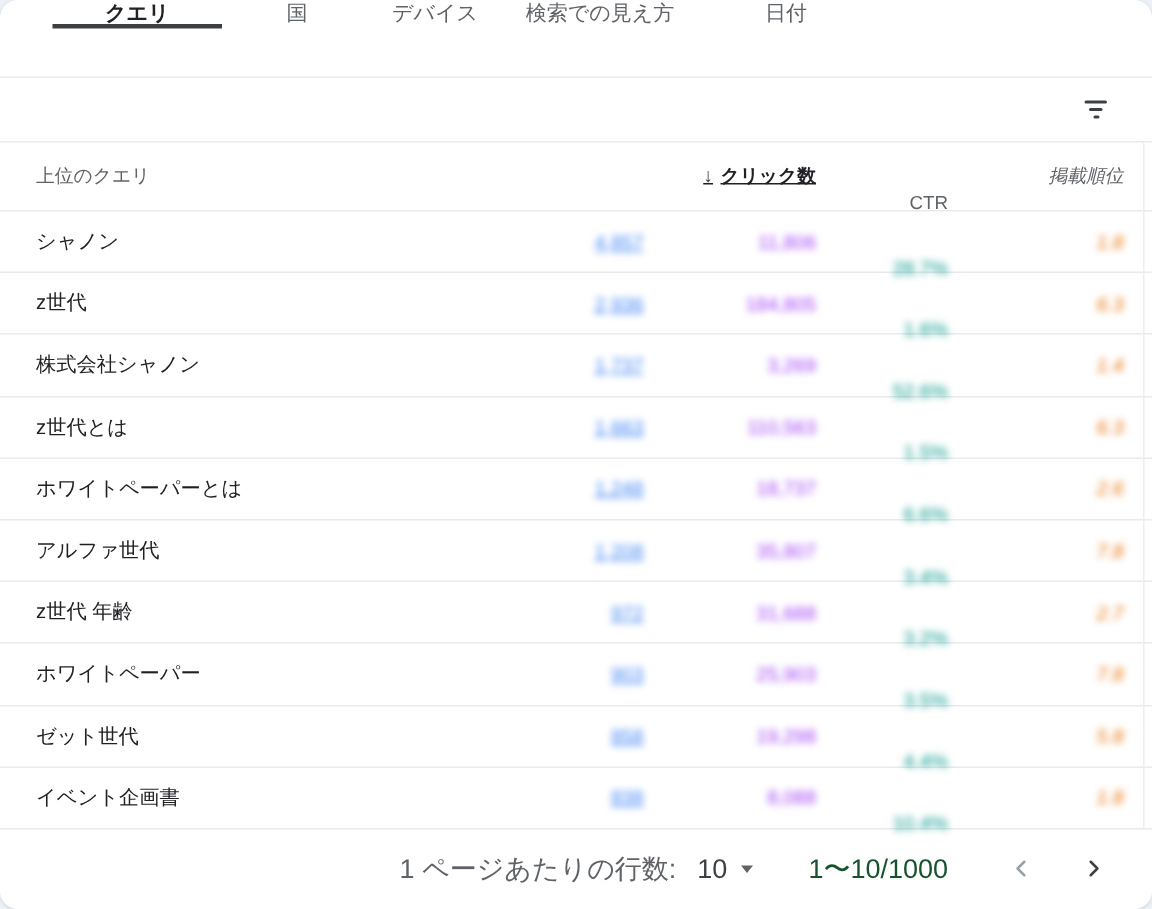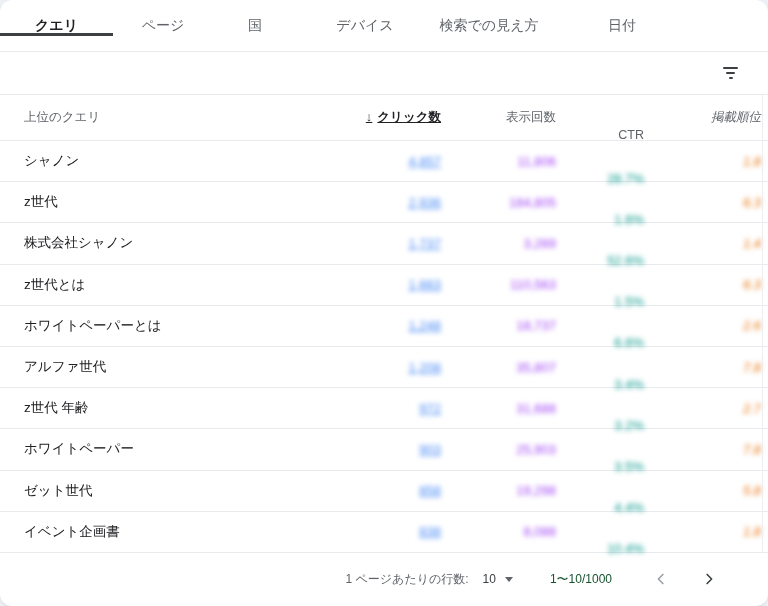--- a/index.html
+++ b/index.html
@@ -7,73 +7,70 @@
     --underline:#3c4043; --divider:#e8eaed; --txt:#202124; --muted:#5f6368;
   }
   *{box-sizing:border-box; margin:0; padding:0;}
   html,body{width:768px;height:606px;}
   body{background:#edf1f6; font-family:"Liberation Sans","DejaVu Sans",sans-serif;}
   .card{
     width:768px;height:606px;background:#fff;border-radius:12px;overflow:hidden;
     display:flex;flex-direction:column;box-shadow:0 1px 3px rgba(60,64,67,.12);
   }
   
-  .tabbar{height:52px;border-bottom:1px solid var(--divider);display:flex;align-items:center;}
+  .tabbar{height:52px;border-bottom:1px solid var(--divider);display:flex;align-items:flex-start;padding-left:35px;}
   .tab{display:flex;align-items:center;justify-content:center;font-size:14px;color:var(--muted);
     cursor:pointer;position:relative;white-space:nowrap;}
   .tab:nth-child(1){width:113px;} .tab:nth-child(2){width:100px;} .tab:nth-child(3){width:84px;}
   .tab:nth-child(4){width:136px;} .tab:nth-child(5){width:112px;} .tab:nth-child(6){width:154px;}
   .tab.active{color:var(--txt);font-weight:700;}
   .tab.active::after{content:"";position:absolute;left:0;right:0;bottom:-1px;height:3px;background:var(--underline);}
   
   .filterbar{height:43px;border-bottom:1px solid var(--divider);display:flex;align-items:center;justify-content:flex-end;padding-right:24px;}
   .filter-btn{background:none;border:none;cursor:pointer;padding:6px;display:flex;}
   .filter-icon{display:flex;flex-direction:column;align-items:center;gap:3px;}
   .filter-icon i{display:block;height:2px;background:#3c4043;border-radius:1px;}
   .filter-icon .b1{width:15px;} .filter-icon .b2{width:9px;} .filter-icon .b3{width:4px;}
   
   .table-area{position:relative;}
   .table-area::after{content:"";position:absolute;top:0;bottom:0;right:5px;width:1px;background:#eceef1;}
-  .cols{display:flex;align-items:center;padding-right:7px;}
+  .cols{display:flex;align-items:center;padding-right:19px;}
   .c-query{flex:1;padding-left:24px;min-width:0;}
   .c-clicks{width:115px;text-align:right;text-decoration:underline;}
   .c-impr{width:115px;text-align:right;}
   .c-ctr{width:88px;text-align:right;margin-top:34px;}
   .c-pos{width:117px;text-align:right;font-style:italic;}
   .thead{height:46px;border-bottom:1px solid var(--divider);font-size:12.5px;color:var(--muted);}
   .thead .c-clicks{color:var(--txt);font-weight:700;}
   .sort-arrow{font-weight:400;color:#3c4043;margin-right:5px;font-size:13px;}
   .th{cursor:pointer;}
   .row{height:41.2px;border-bottom:1px solid var(--divider);cursor:pointer;}
   .row .c-query{font-size:13.5px;color:var(--txt);font-weight:500;white-space:nowrap;overflow:hidden;text-overflow:ellipsis;}
   .val{font-size:13px;font-weight:500;filter:blur(2.4px);}
   .v-clicks{color:var(--c-clicks);} .v-impr{color:var(--c-impr);}
   .v-ctr{color:var(--c-ctr);} .v-pos{color:var(--c-pos);}
   
-  .pagination{flex:1;display:flex;align-items:center;justify-content:flex-end;padding-right:46px;font-size:12px;color:var(--muted);}
+  .pagination{flex:1;display:flex;align-items:center;justify-content:flex-end;padding-right:26px;font-size:18px;color:var(--muted);}
   .rpp-label{margin-right:14px;}
   .rpp-select{display:flex;align-items:center;gap:9px;cursor:pointer;color:#3c4043;}
   .caret{width:0;height:0;border-left:4px solid transparent;border-right:4px solid transparent;border-top:5px solid #5f6368;}
   .range{margin-left:37px;color:#14532d;}
   .pg-btn{background:none;border:none;cursor:pointer;display:flex;align-items:center;padding:4px;}
   .pg-prev{margin-left:36px;} .pg-next{margin-left:22px;}
   .pg-prev svg{stroke:#9aa0a6;} .pg-next svg{stroke:#3c4043;}
 </style>
 </head>
 <body>
 
 <div class="card">
 
   <div class="tabbar">
 
   <div class="tab active">
       <span>クエリ</span>
-    </div>
-      <div class="tab">
-      <span>ページ</span>
     </div>
       <div class="tab">
       <span>国</span>
     </div>
       <div class="tab">
       <span>デバイス</span>
     </div>
       <div class="tab">
       <span>検索での見え方</span>
     </div>
@@ -89,21 +86,20 @@
           <i class="b2"></i>
           <i class="b3"></i>
       </span>
     </button>
   </div>
 
   <div class="table-area">
     <div class="cols thead">
       <div class="c-query th">上位のクエリ</div>
       <div class="c-clicks th"><span class="sort-arrow">↓</span><span>クリック数</span></div>
-      <div class="c-impr th">表示回数</div>
       <div class="c-ctr th">CTR</div>
       <div class="c-pos th">掲載順位</div>
     </div>
 
     <div class="tbody">
 
     <div class="cols row">
         <div class="c-query">シャノン</div>
         <div class="c-clicks val v-clicks">4,857</div>
         <div class="c-impr val v-impr">11,806</div>

